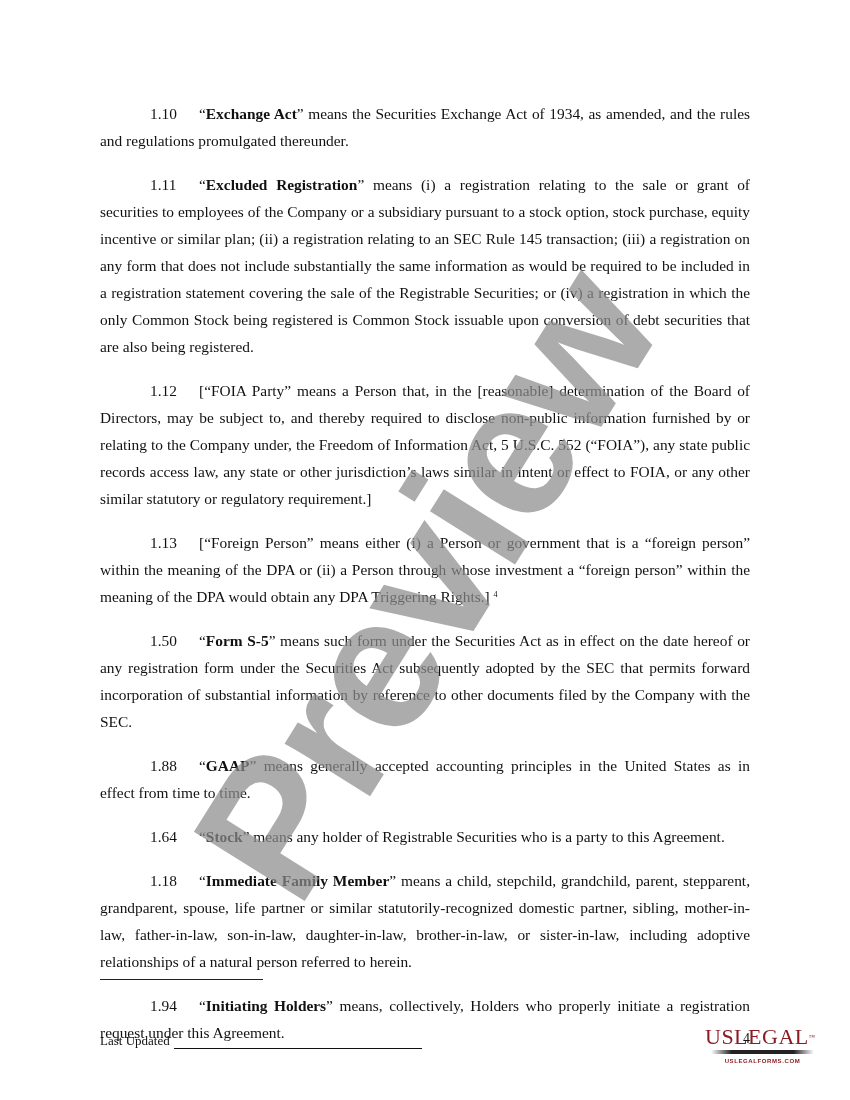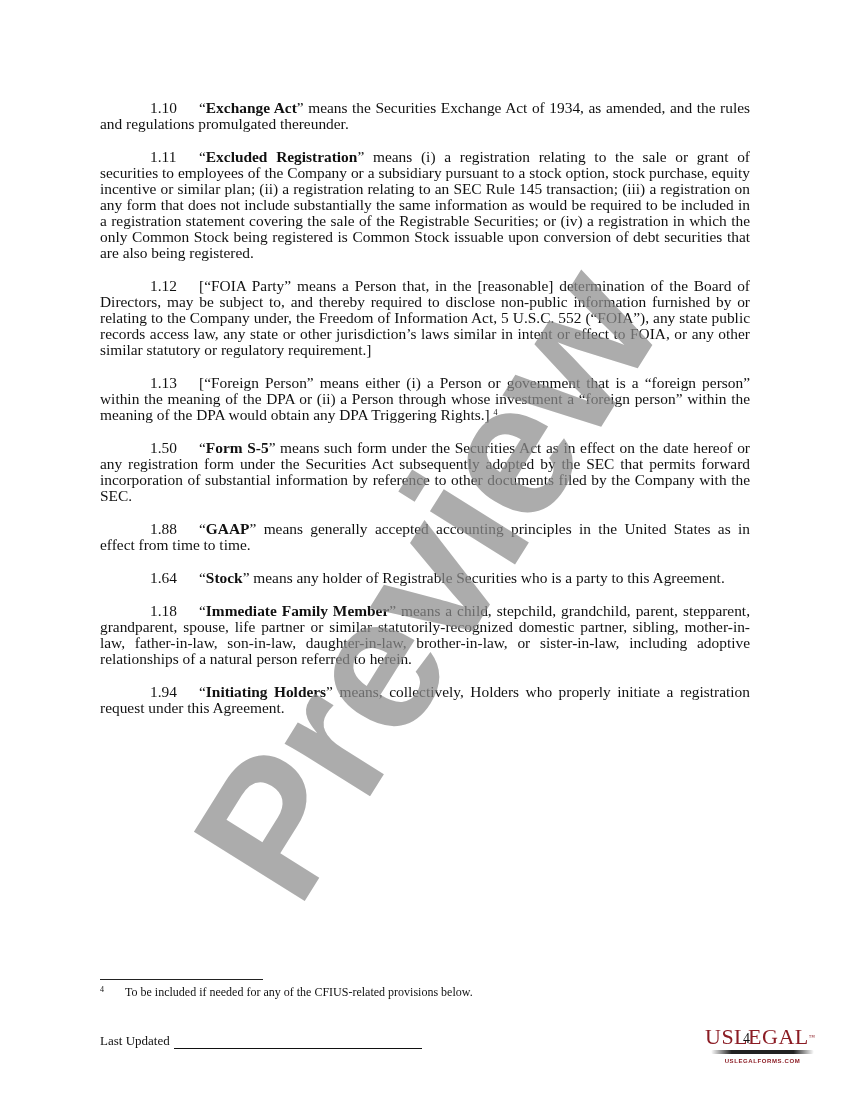--- a/index.html
+++ b/index.html
@@ -1,18 +1,18 @@
 <!DOCTYPE html>
 <html><head>
 <meta charset="utf-8">
 <style>
   html, body { margin: 0; padding: 0; background: #ffffff; }
   body { width: 850px; height: 1100px; position: relative; overflow: hidden; }
   .page { position: absolute; left: 0; top: 0; width: 850px; height: 1100px; background: #fff; }
-  .doc { position: absolute; left: 100px; top: 100px; width: 650px; font-family: "Liberation Serif", serif; font-size: 15.4px; line-height: 16px; color: #111; }
+  .doc { position: absolute; left: 100px; top: 100px; width: 650px; font-family: "Liberation Serif", serif; font-size: 15.4px; line-height: 27px; color: #111; }
   .para { text-align: justify; margin: 0 0 17px 0; }
   .para .num { display: inline-block; width: 49px; padding-left: 50px; }
   .para b { font-weight: bold; }
   sup { font-size: 8px; vertical-align: top; position: relative; top: -2px; }
   .fn-rule { position: absolute; left: 100px; top: 979px; width: 163px; border-top: 1px solid #222; }
   .footnote { position: absolute; left: 100px; top: 985px; font-family: "Liberation Serif", serif; font-size: 12px; color: #111; }
   .footnote .fnum { display: inline-block; width: 25px; font-size: 8px; vertical-align: top; }
   .last-updated { position: absolute; left: 100px; top: 1033px; font-family: "Liberation Serif", serif; font-size: 13px; color: #111; }
   .last-updated .line { display: inline-block; width: 248px; border-bottom: 1px solid #111; height: 14px; vertical-align: bottom; margin-left: 4px; }
   .page-num { position: absolute; left: 743px; top: 1031px; font-family: "Liberation Serif", serif; font-size: 14px; color: #111; z-index: 3; }
@@ -42,23 +42,20 @@
     <p class="para"><span class="num">1.88</span><span>“</span><b>GAAP</b><span>” means generally accepted accounting principles in the United States as in effect from time to time.</span></p>
 
     <p class="para"><span class="num">1.64</span><span>“</span><b>Stock</b><span>” means any holder of Registrable Securities who is a party to this Agreement.</span></p>
 
     <p class="para"><span class="num">1.18</span><span>“</span><b>Immediate Family Member</b><span>” means a child, stepchild, grandchild, parent, stepparent, grandparent, spouse, life partner or similar statutorily-recognized domestic partner, sibling, mother-in-law, father-in-law, son-in-law, daughter-in-law, brother-in-law, or sister-in-law, including adoptive relationships of a natural person referred to herein.</span></p>
 
     <p class="para"><span class="num">1.94</span><span>“</span><b>Initiating Holders</b><span>” means, collectively, Holders who properly initiate a registration request under this Agreement.</span></p>
   </div>
 
   <div class="fn-rule"></div>
-  <div class="footnote">
-    <span class="fnum">4</span><span>To be included if needed for any of the CFIUS-related provisions below.</span>
-  </div>
 
   <div class="last-updated">
     <span>Last Updated</span><span class="line"></span>
   </div>
 
   <div class="logo">
     <div class="brand"><span>USLEGAL</span><span class="tm">™</span></div>
     <div class="wings"></div>
     <div class="url">USLEGALFORMS.COM</div>
   </div>

